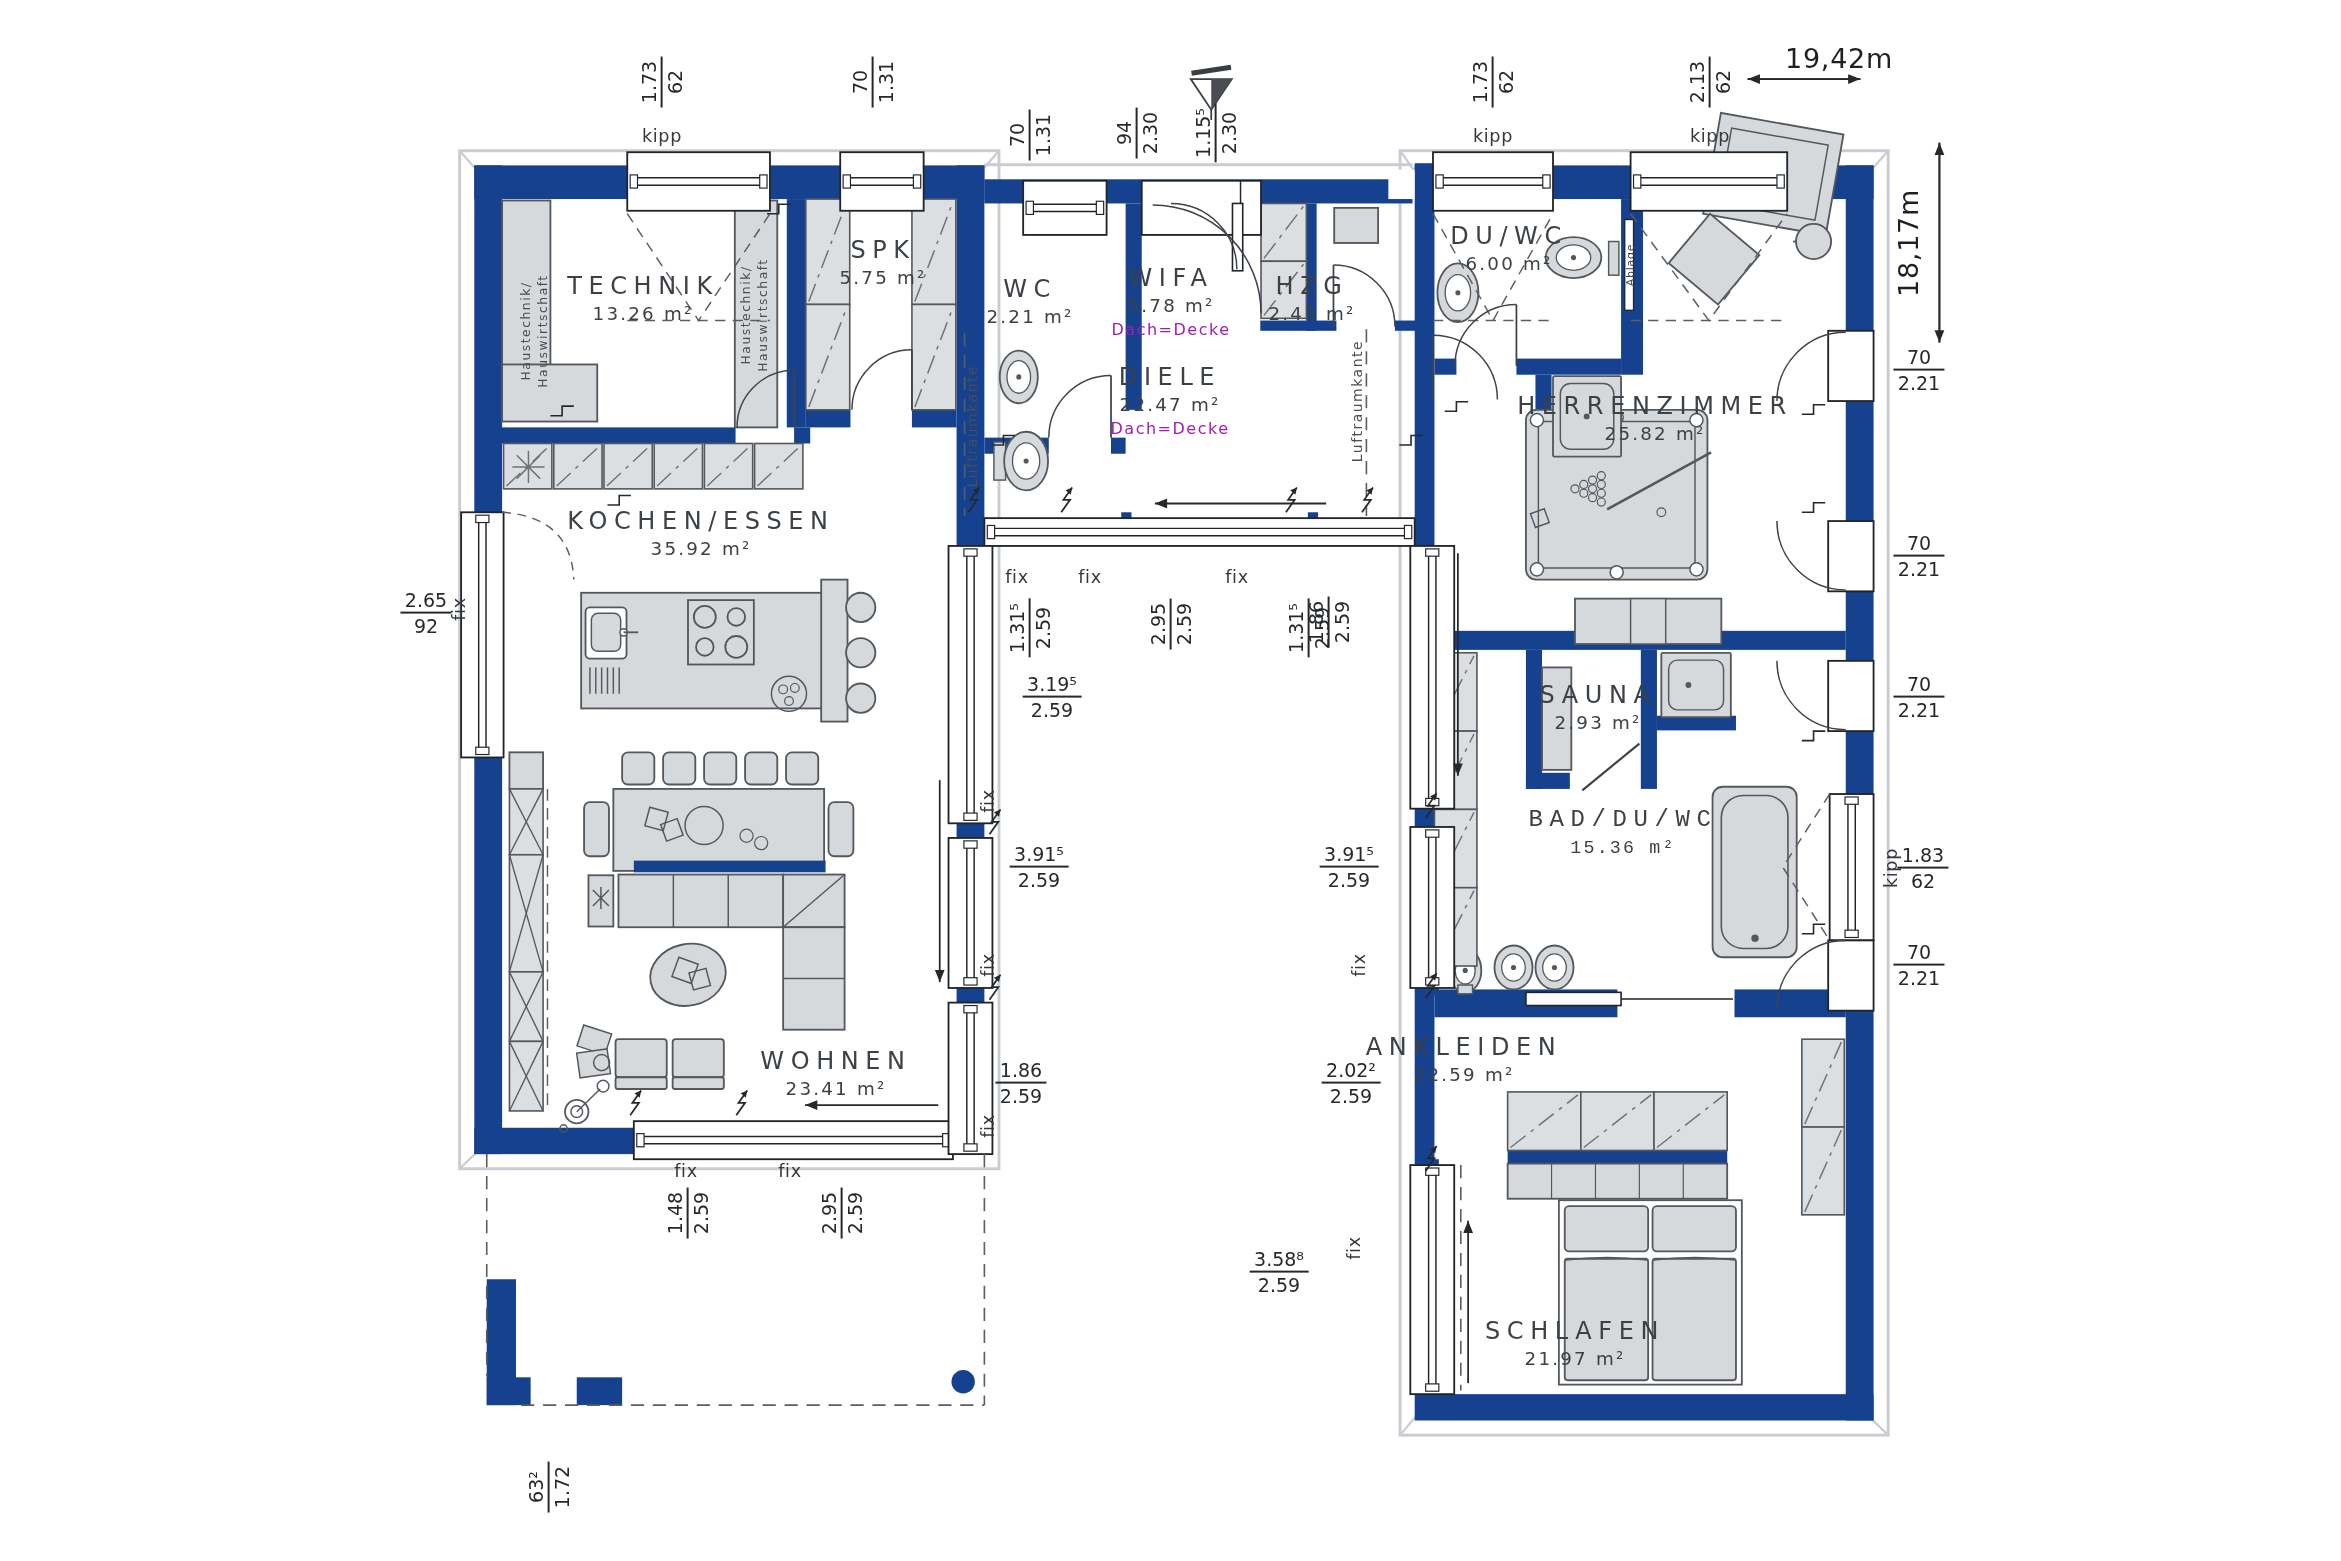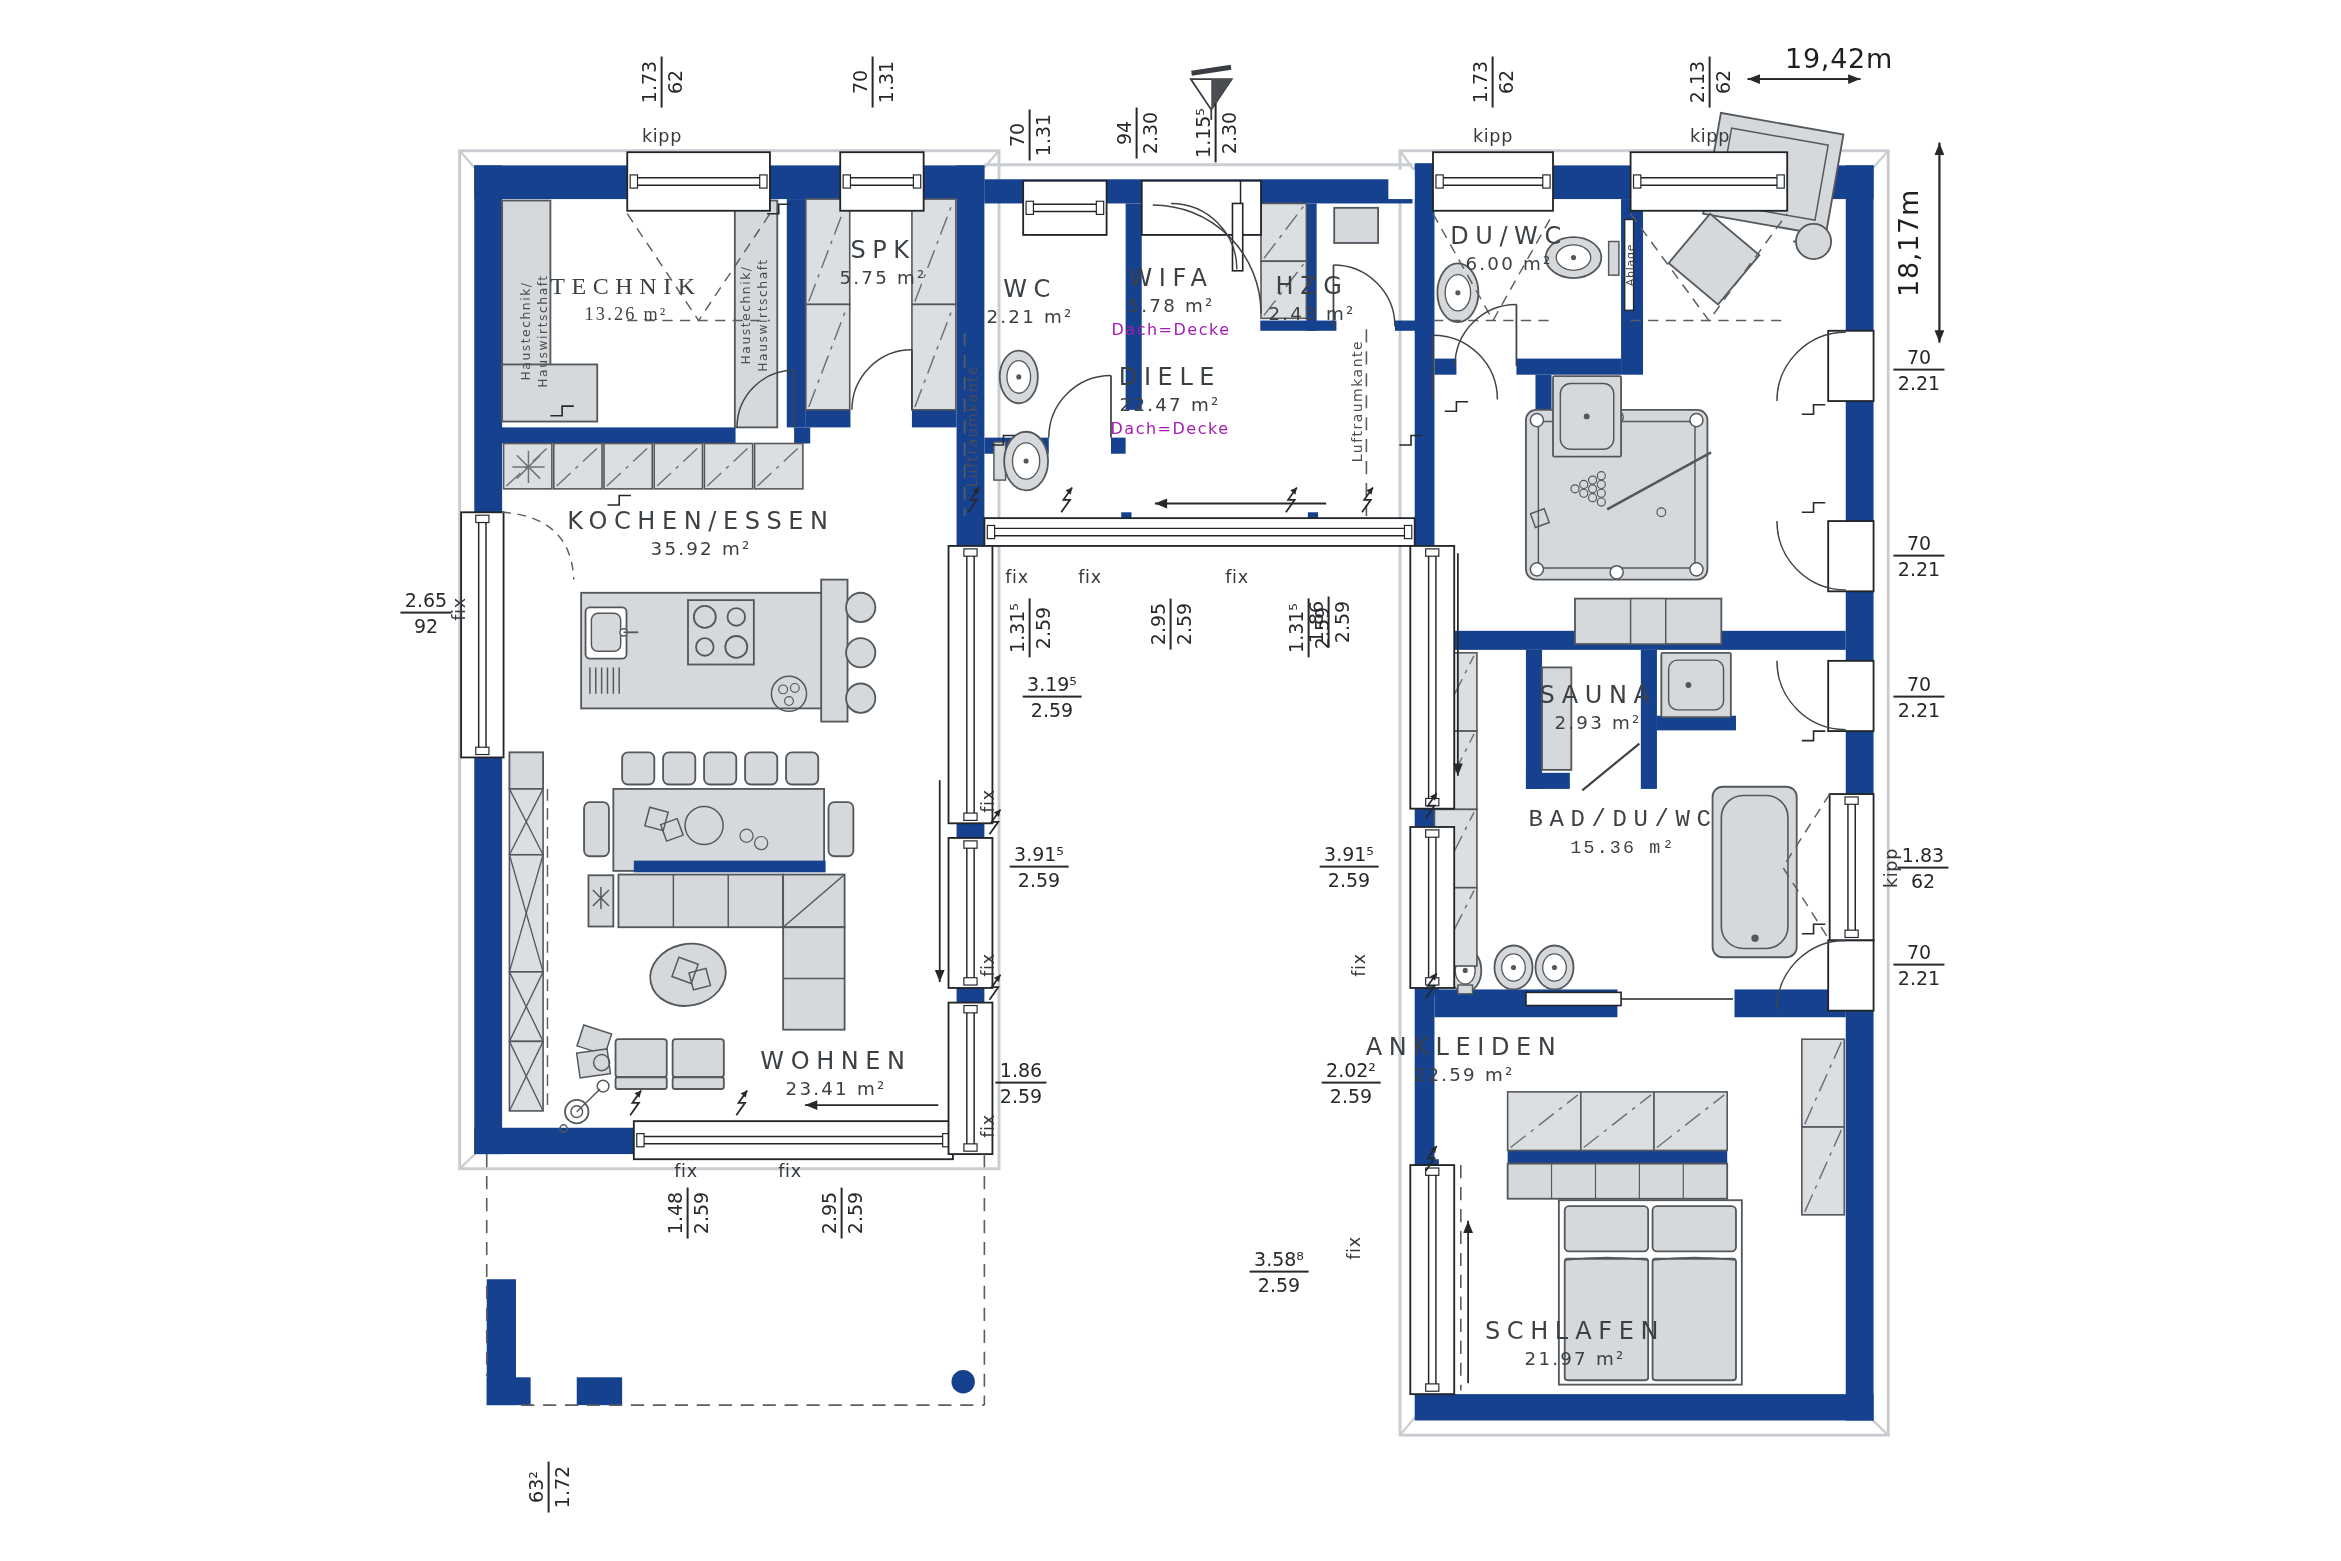--- a/index.html
+++ b/index.html
@@ -475,27 +475,28 @@
         <path d="M752,568 h16 v-13 h16" stroke="#26292c" stroke-width="2.2" fill="none"></path>
         <path d="M1048,292 h16 v-13 h16" stroke="#26292c" stroke-width="2.2" fill="none"></path>
         <path d="M830,690 h16 v-13 h16" stroke="#26292c" stroke-width="2.2" fill="none"></path>
         <line x1="1628" y1="100" x2="1682" y2="92" stroke="#3a3e42" stroke-width="7"></line>
         <polygon points="1627,108 1683,108 1655,150" fill="#fff" stroke="#3a3e42" stroke-width="2.4"></polygon>
         <polygon points="1655,108 1683,108 1655,150" fill="#4a4e53"></polygon>
         <line x1="1655" y1="150" x2="1655" y2="164" stroke="#3a3e42" stroke-width="2.4"></line>
       </g>
     </svg>
   <div id="labels">
-      <div class="lab room" style="left: 626px; top: 299px; font-family: Liberation Serif, serif;"><div class="rname">TECHNIK</div><div class="rarea">13.26 m²</div></div>
+      <div class="lab room" style="left: 643px; top: 299px;"><div class="rname">TECHNIK</div><div class="rarea">13.26 m²</div></div>
       <div class="lab room" style="left: 883px; top: 263px;"><div class="rname">SPK</div><div class="rarea">5.75 m²</div></div>
       <div class="lab room" style="left: 1030px; top: 302px;"><div class="rname">WC</div><div class="rarea">2.21 m²</div></div>
       <div class="lab room" style="left: 1171px; top: 302px;"><div class="rname">WIFA</div><div class="rarea">5.78 m²</div><div class="rnote">Dach=Decke</div></div>
       <div class="lab room" style="left: 1312px; top: 299px;"><div class="rname">HZG</div><div class="rarea">2.43 m²</div></div>
       <div class="lab room" style="left: 1509px; top: 249px;"><div class="rname">DU/WC</div><div class="rarea">6.00 m²</div></div>
       <div class="lab room" style="left: 1170px; top: 401px;"><div class="rname">DIELE</div><div class="rarea">22.47 m²</div><div class="rnote">Dach=Decke</div></div>
+      <div class="lab room" style="left: 1655px; top: 419px;"><div class="rname">HERRENZIMMER</div><div class="rarea">25.82 m²</div></div>
       <div class="lab room" style="left: 701px; top: 534px;"><div class="rname">KOCHEN/ESSEN</div><div class="rarea">35.92 m²</div></div>
       <div class="lab room" style="left: 1575px; top: 708px; margin-left: 23px;"><div class="rname">SAUNA</div><div class="rarea">2.93 m²</div></div>
       <div class="lab room" style="left: 1623px; top: 833px; font-family: Liberation Mono, monospace;"><div class="rname">BAD/DU/WC</div><div class="rarea">15.36 m²</div></div>
       <div class="lab room" style="left: 836px; top: 1074px;"><div class="rname">WOHNEN</div><div class="rarea">23.41 m²</div></div>
       <div class="lab room" style="left: 1464px; top: 1060px;"><div class="rname">ANKLEIDEN</div><div class="rarea">22.59 m²</div></div>
       <div class="lab room" style="left: 1575px; top: 1344px;"><div class="rname">SCHLAFEN</div><div class="rarea">21.97 m²</div></div>
       <div class="lab dim rot" style="left: 662px; top: 82px;"><span class="t">1.73</span><span class="b">62</span></div>
       <div class="lab dim rot" style="left: 873px; top: 82px;"><span class="t">70</span><span class="b">1.31</span></div>
       <div class="lab dim rot" style="left: 1030px; top: 135px;"><span class="t">70</span><span class="b">1.31</span></div>
       <div class="lab dim rot" style="left: 1137px; top: 133px;"><span class="t">94</span><span class="b">2.30</span></div>

